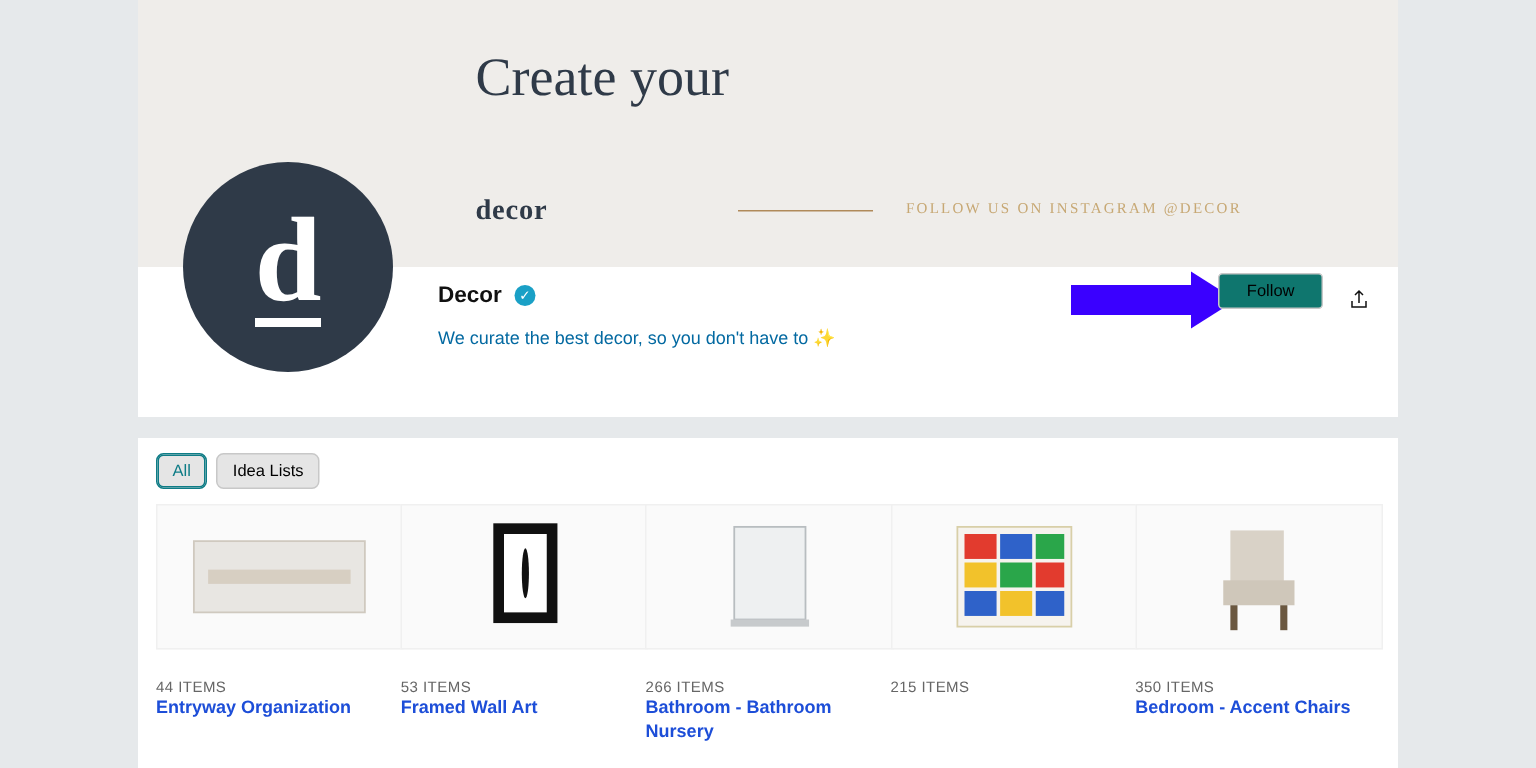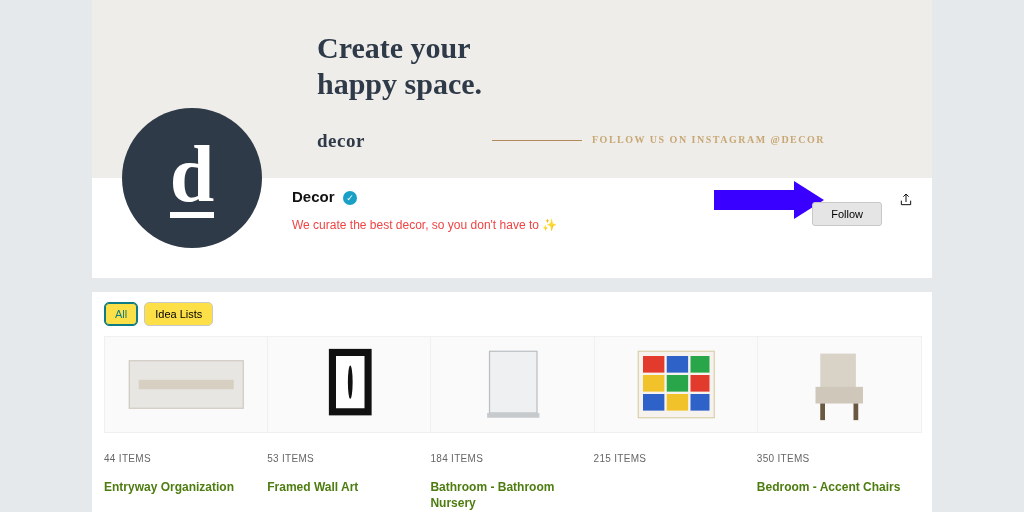--- a/index.html
+++ b/index.html
@@ -1,56 +1,55 @@
 <!DOCTYPE html>
 <html><head>
 <meta charset="utf-8">
 <style>
   html,body{margin:0;padding:0;width:1024px;height:512px;background:#e6e9eb;font-family:Arial,Helvetica,sans-serif;overflow:hidden}
   .page{width:840px;margin:0 auto;padding-top:0}
   .banner{background:#efedea;height:178px;position:relative;font-family:Georgia,'Times New Roman',serif}
-  .banner-title{position:absolute;left:225px;top:30px;font-size:30px;font-weight:700;color:#2f3a48;line-height:1.2}
+  .banner-title{position:absolute;left:225px;top:30px;font-size:36px;font-weight:400;color:#2f3a48;line-height:1.2}
   .banner-sub{position:absolute;left:225px;top:130px;font-size:19px;font-weight:700;color:#2f3a48;letter-spacing:.5px}
   .banner-line{position:absolute;left:400px;top:140px;width:90px;height:0;border-top:1px solid #b08a5a}
-  .banner-follow{position:absolute;left:500px;top:134px;font-size:10px;font-weight:700;letter-spacing:1.5px;color:#c7a874}
+  .banner-follow{position:absolute;left:512px;top:134px;font-size:10px;font-weight:400;letter-spacing:1.5px;color:#c7a874}
   .profile{background:#fff;position:relative;height:100px}
   .avatar{position:absolute;left:30px;top:-70px;width:140px;height:140px;border-radius:50%;background:#2f3a48;color:#fff;display:flex;align-items:center;justify-content:center}
   .avatar-letter{font-family:Georgia,serif;font-size:80px;font-weight:700;line-height:1;position:relative;top:-4px}
   .avatar-letter::after{content:"";display:block;position:absolute;bottom:-4px;left:0;right:0;height:6px;background:#fff}
   .prof-body{position:absolute;left:200px;top:10px;right:20px}
   .prof-name{font-size:15px;font-weight:700;color:#111;display:inline-block}
   .verify{display:inline-flex;width:14px;height:14px;border-radius:50%;background:#1aa0c6;color:#fff;font-size:9px;align-items:center;justify-content:center;vertical-align:middle;margin-left:4px}
   .prof-comm{font-size:11px;color:#555;margin-top:2px}
-  .prof-desc{font-size:12px;color:#ef4444;margin-top:12px}
-  .follow-btn{position:absolute;right:50px;top:24px;background:#e5e5e5;border:1px solid #c8c8c8;border-radius:3px;font-size:11px;padding:5px 18px;cursor:pointer}
+  .prof-desc{font-size:12px;color:#0369a1;margin-top:12px}
+  .follow-btn{position:absolute;right:50px;top:4px;background:#0f766e;border:1px solid #c8c8c8;border-radius:3px;font-size:11px;padding:5px 18px;cursor:pointer}
   .share{position:absolute;right:18px;top:14px;width:16px;height:16px;cursor:pointer}
   .share svg{width:16px;height:16px;stroke:#111;fill:none;stroke-width:1.5}
   .arrow{position:absolute;right:108px;top:3px;width:110px;height:38px}
   .arrow-body{position:absolute;left:0;top:9px;width:80px;height:20px;background:#3a00ff}
   .arrow-head{position:absolute;right:0;top:0;width:0;height:0;border-top:19px solid transparent;border-bottom:19px solid transparent;border-left:30px solid #3a00ff}
   .lists{background:#fff;margin-top:14px;padding:10px 12px 18px}
   .tabs{display:flex;gap:6px;margin-bottom:10px}
-  .tab{font-size:11px;padding:5px 10px;border:1px solid #c8c8c8;border-radius:5px;cursor:pointer;background:#fde047}
+  .tab{font-size:11px;padding:5px 10px;border:1px solid #c8c8c8;border-radius:5px;cursor:pointer;background:#e5e5e5}
   .tab.active{border-color:#0e7c86;color:#0e7c86;box-shadow:0 0 0 1px #0e7c86 inset}
   .grid{display:flex;}
   .card{flex:1;min-width:0}
   .thumb{width:100%;height:95px;display:flex;align-items:center;justify-content:center;background:#fafafa;border:1px solid #f0f0f0}
   .thumb svg{max-width:100%;max-height:100%}
   .count{font-size:10px;color:#666;margin-top:20px;letter-spacing:.3px}
-  .title{font-size:12px;font-weight:700;color:#4d7c0f;margin-top:16px;line-height:1.3}
+  .title{font-size:12px;font-weight:700;color:#1d4ed8;margin-top:0;line-height:1.3}
 </style>
 </head>
 <body>
 
 <div class="page">
 
   <div class="banner">
     <div class="banner-title">
       <span>Create your</span><br>
-      <span>happy space.</span>
     </div>
     <div class="banner-sub">decor</div>
     <div class="banner-line"></div>
     <div class="banner-follow">FOLLOW US ON INSTAGRAM @DECOR</div>
   </div>
 
   <div class="profile">
     <div class="avatar">
       <span class="avatar-letter">d</span>
     </div>
@@ -101,21 +100,21 @@
         <div class="title">Framed Wall Art</div>
       </div>
 
       <div class="card">
         <div class="thumb">
           <svg viewBox="0 0 120 80">
               <rect x="40" y="12" width="40" height="52" fill="#eef0f1" stroke="#b8bdc0"></rect>
               <rect x="38" y="64" width="44" height="4" fill="#c7cacc"></rect>
             </svg>
         </div>
-        <div class="count">184 ITEMS</div>
+        <div class="count">266 ITEMS</div>
         <div class="title">Bathroom - Bathroom Nursery</div>
       </div>
 
       <div class="card">
         <div class="thumb">
           <svg viewBox="0 0 120 80">
               <rect x="28" y="12" width="64" height="56" fill="#f6f3ee" stroke="#d8cfa8"></rect>
             <rect x="32" y="16" width="18" height="14" fill="#e23b2e"></rect>
               <rect x="52" y="16" width="18" height="14" fill="#2f62c9"></rect>
               <rect x="72" y="16" width="16" height="14" fill="#2aa64a"></rect>

